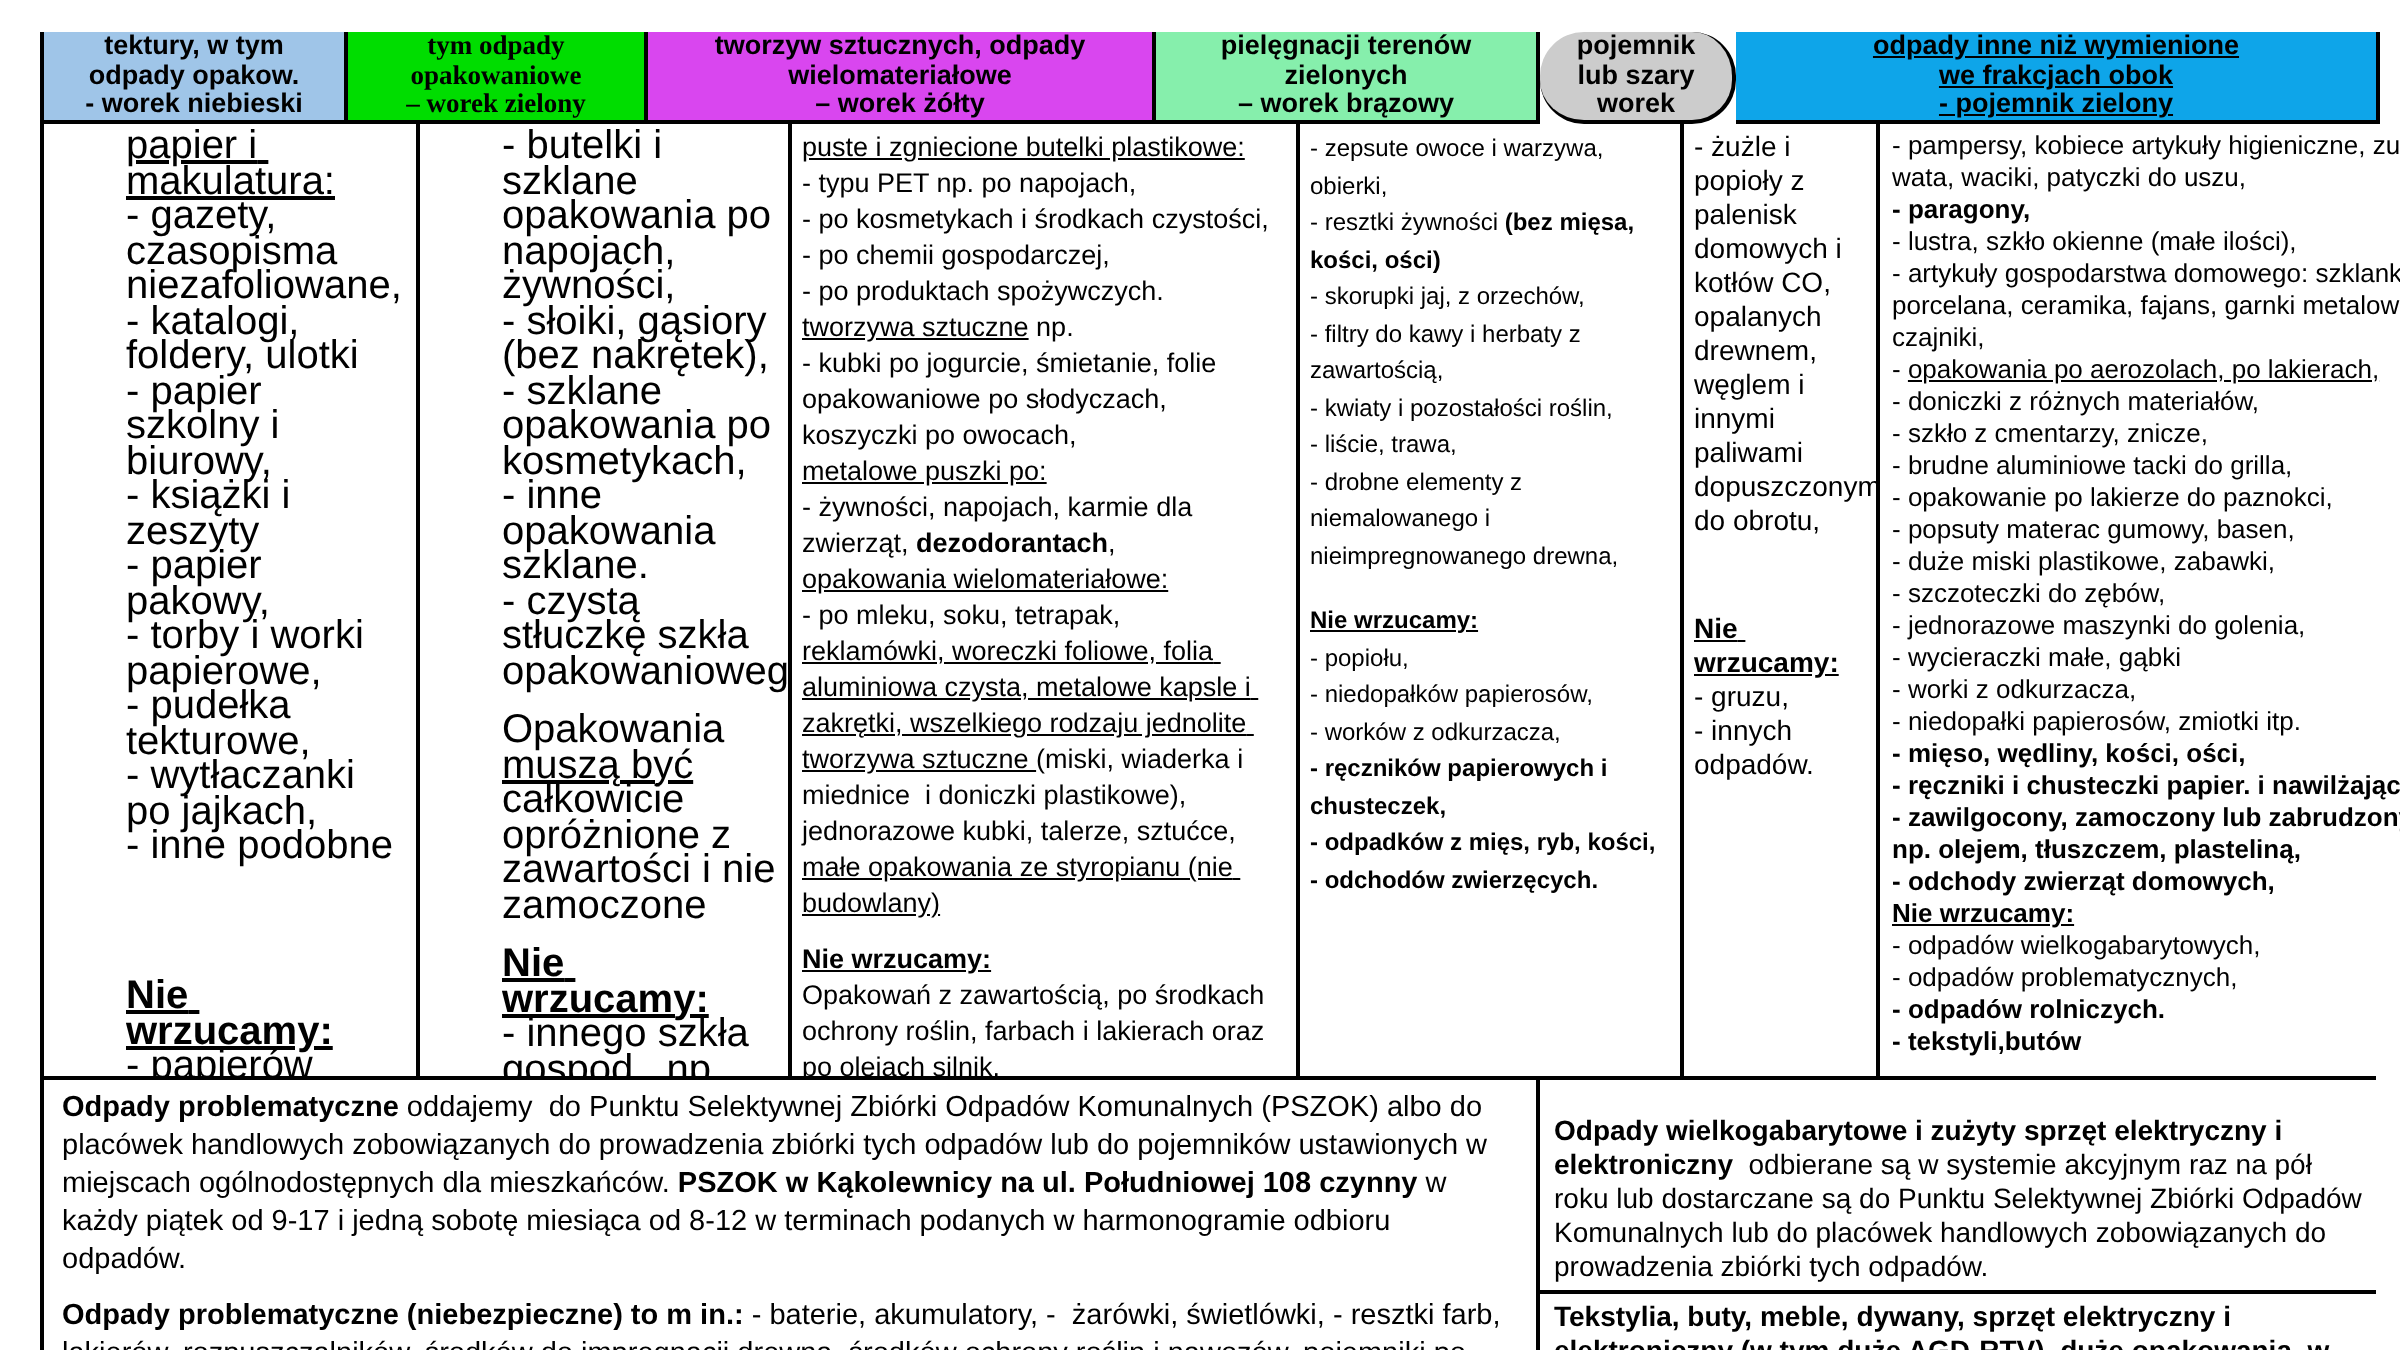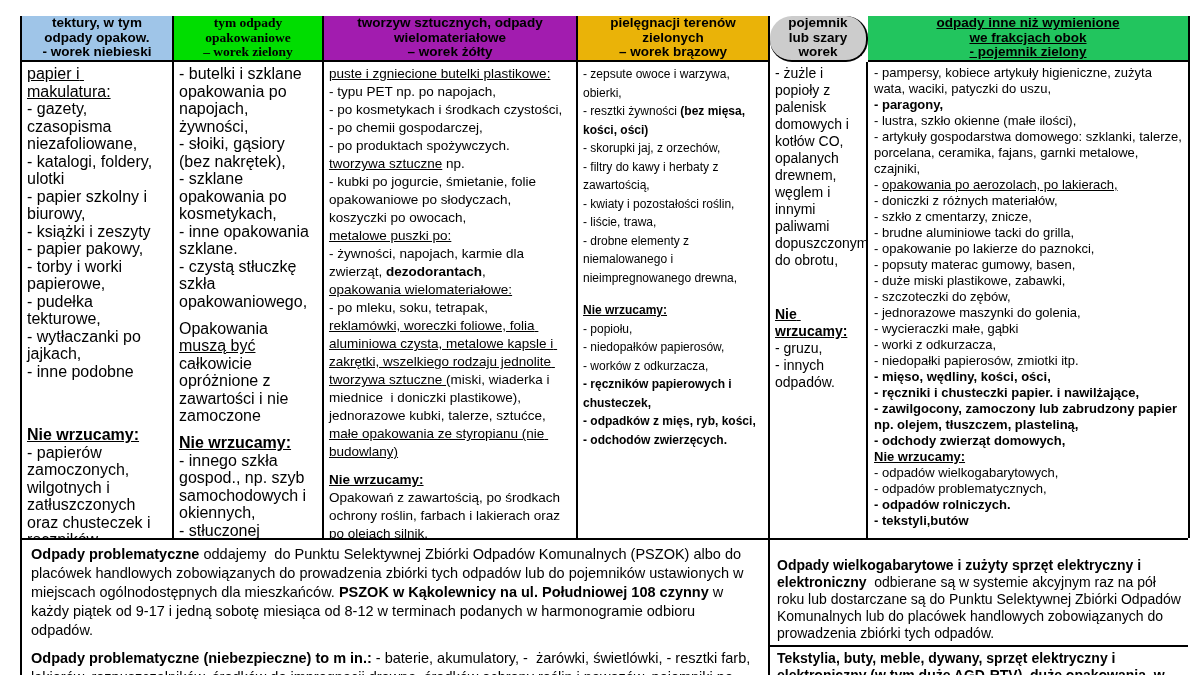--- a/index.html
+++ b/index.html
@@ -25,21 +25,21 @@
     padding: 1px 3px; background-clip: content-box; overflow: hidden;
   }
   .bcell {
     flex: none; border-right: 2px solid #000;
     padding: 3px 5px; overflow: hidden; background: #fff;
     font-size: 13.5px; line-height: 17px;
   }
   .c0 { width: 152px; } .c1 { width: 150px; } .c2 { width: 254px; }
   .c3 { width: 192px; } .c4 { width: 98px; }  .c5 { width: 322px; }
 
-  .bcell.c0, .bcell.c1 { font-size: 16px; line-height: 17.5px; }
+  .bcell.c0, .bcell.c1 { font-size: 20px; line-height: 17.5px; margin-left: 36px; }
   .bcell.c2 { font-size: 13.5px; line-height: 18px; }
   .bcell.c3 { font-size: 12px; line-height: 18.5px; }
   .bcell.c4 { font-size: 14px; line-height: 17px; }
   .bcell.c5 { font-size: 13px; line-height: 16px; padding: 3px 6px; }
 
   .para { white-space: pre-wrap; }
   .gap { width: 100%; }
 
   .bottom-left {
     width: 748px; flex: none; border-right: 2px solid #000;
@@ -60,36 +60,36 @@
       <div class="hcell c0" style="background: rgb(159, 197, 232);">
         <div>tektury, w tym</div>
         <div>odpady opakow.</div>
         <div>- worek niebieski</div>
       </div>
       <div class="hcell c1" style="background: rgb(0, 221, 0); font-family: Liberation Serif, serif;">
         <div>tym odpady</div>
         <div>opakowaniowe</div>
         <div>– worek zielony</div>
       </div>
-      <div class="hcell c2" style="background: #a21caf;">
+      <div class="hcell c2" style="background: #d946ef;">
         <div>tworzyw sztucznych, odpady</div>
         <div>wielomateriałowe</div>
         <div>– worek żółty</div>
       </div>
-      <div class="hcell c3" style="background: #eab308;">
+      <div class="hcell c3" style="background: #86efac;">
         <div>pielęgnacji terenów</div>
         <div>zielonych</div>
         <div>– worek brązowy</div>
       </div>
       <div class="hcell c4" style="background: rgb(204, 204, 204); border-radius: 22px;">
         <div>pojemnik</div>
         <div>lub szary</div>
         <div>worek</div>
       </div>
-      <div class="hcell c5" style="background: #22c55e;">
+      <div class="hcell c5" style="background: #0ea5e9;">
         <div class="u">odpady inne niż wymienione</div>
         <div class="u">we frakcjach obok</div>
         <div class="u">- pojemnik zielony</div>
       </div>
     </div>
   <div class="body-row">
       <div class="bcell c0">
         <div class="para"><span class="u">papier i makulatura:</span></div>
         <div class="para"><span>- gazety, czasopisma niezafoliowane,</span></div>
         <div class="para"><span>- katalogi, foldery, ulotki</span></div>

